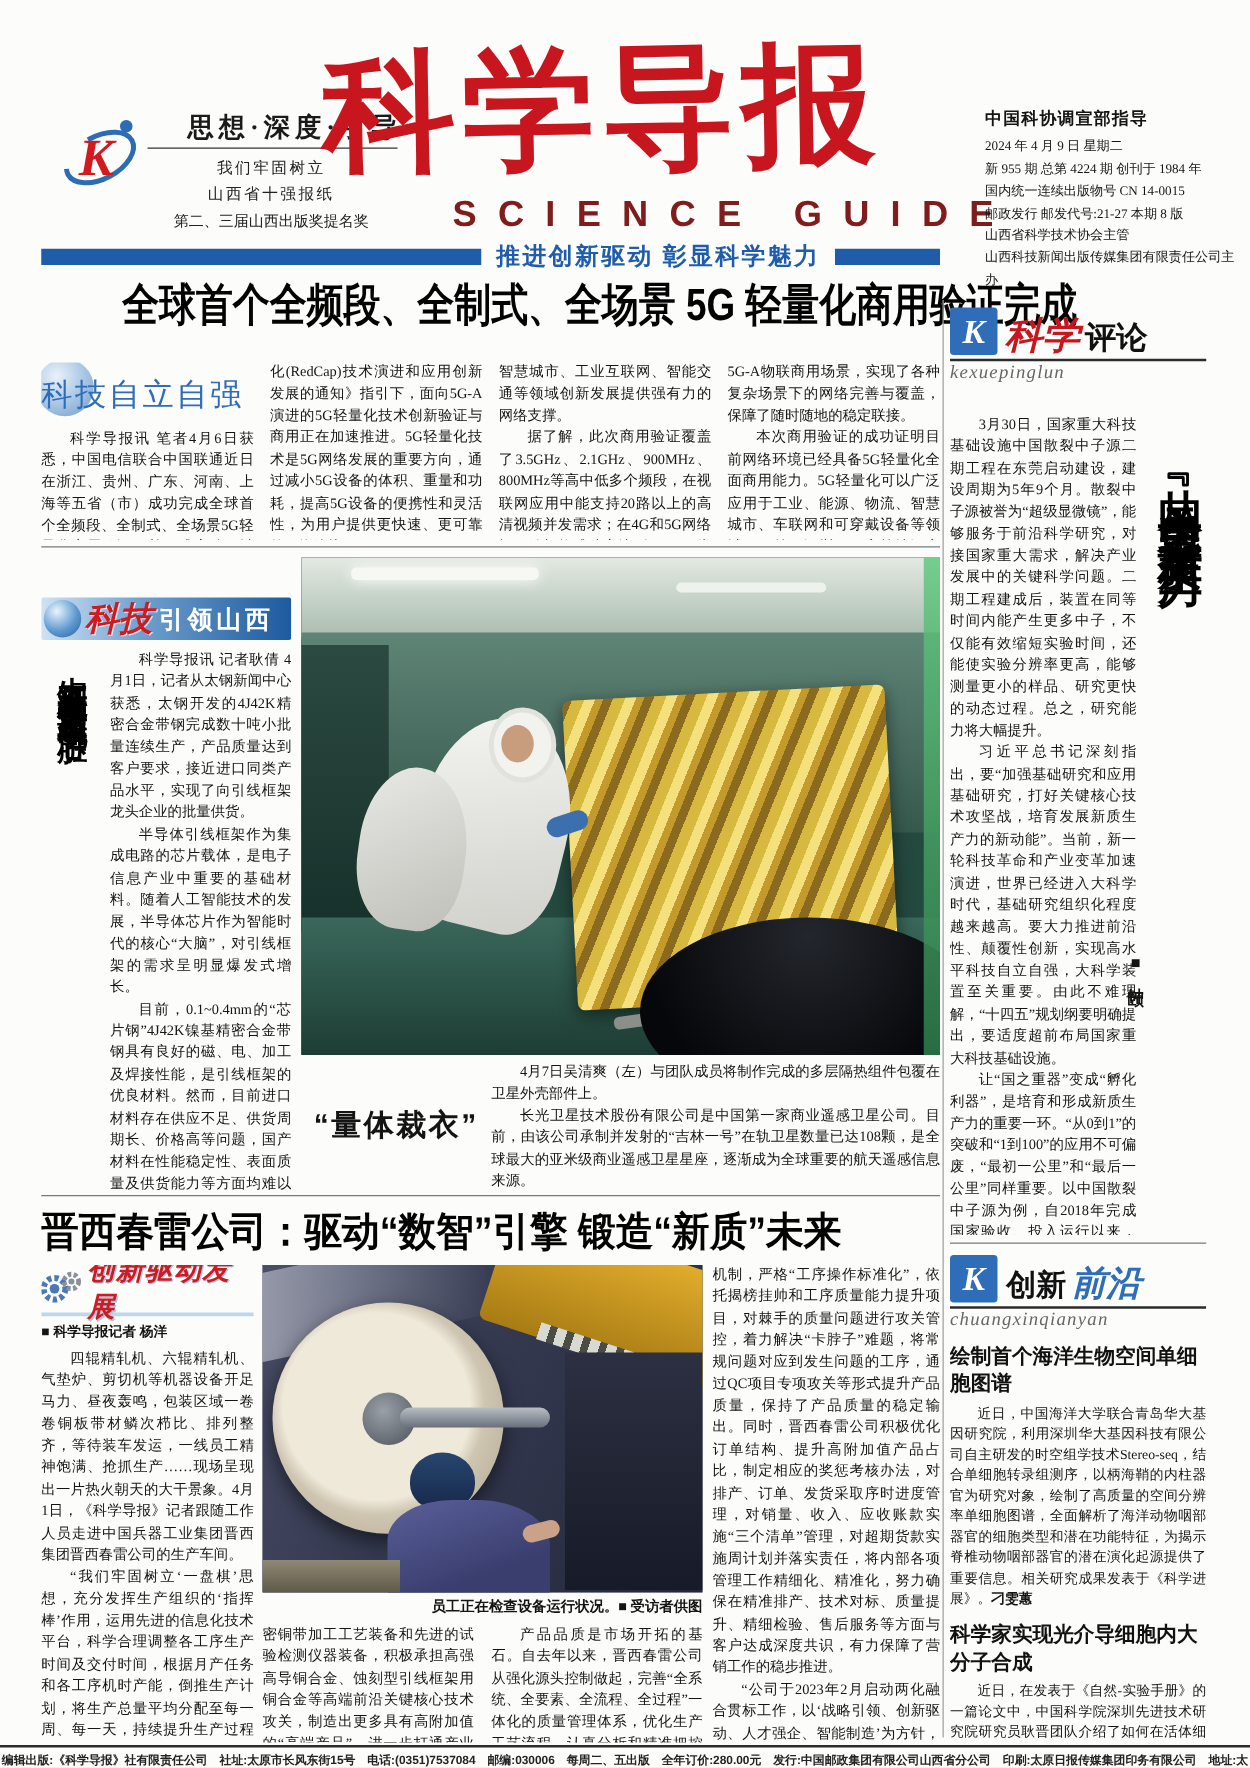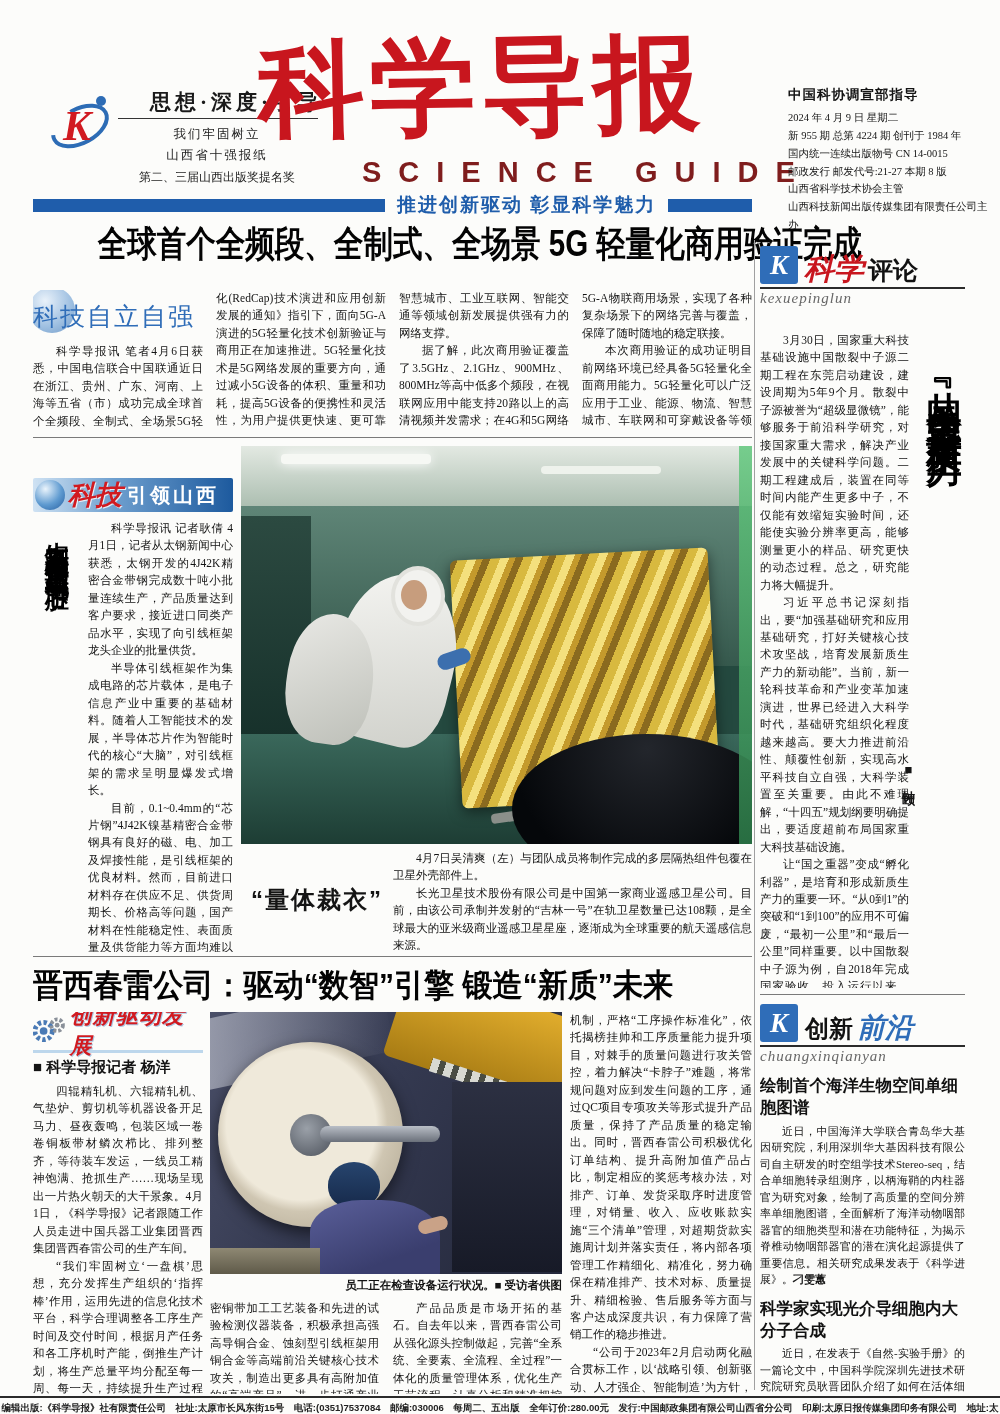--- a/index.html
+++ b/index.html
@@ -87,21 +87,21 @@
                font-size:13px;font-weight:bold;letter-spacing:3px;}
   .comm-narrow{margin-right:56px;}
 
   
   .headline2{left:33px;top:964px;width:719px;font-size:32px;font-weight:bold;color:#030303;white-space:nowrap;
              font-family:"Liberation Sans",sans-serif;transform:scaleX(0.94);transform-origin:left;}
   .jx-left{left:33px;top:1012px;width:170px;height:382px;overflow:hidden;}
   .banner-cx{height:38px;display:flex;align-items:center;border-bottom:3px solid #bdd7ec;margin-bottom:5px;}
   .banner-cx .lab{font-size:22px;font-weight:bold;font-style:italic;color:#d11a20;letter-spacing:1px;margin-left:4px;
                   font-family:"Liberation Sans",sans-serif;text-shadow:1px 1px 0 #a9c7e2;}
-  .byline{font-size:15px;font-weight:bold;margin:4px 0 6px;font-family:"Liberation Sans",sans-serif;}
+  .byline{font-size:11px;font-weight:bold;margin:4px 0 6px;font-family:"Liberation Sans",sans-serif;}
   .photo2{left:210px;top:1012px;width:352px;height:262px;background:#383d52;overflow:hidden;}
   .jx-cap{left:210px;top:1278px;width:352px;text-align:right;font-size:11.5px;font-weight:bold;}
   .jx-sub{left:210px;top:1300px;width:352px;height:94px;display:flex;gap:14px;overflow:hidden;}
   .jx-sub>div{flex:1;overflow:hidden;}
   .jx-right{left:570px;top:1012px;width:182px;height:382px;overflow:hidden;}
 
   
   .fr{left:760px;top:1004px;width:205px;height:388px;overflow:hidden;}
   .fr-title{font-size:16.5px;font-weight:bold;line-height:1.35;margin:9px 0 4px;color:#111;
             font-family:"Liberation Sans",sans-serif;}

